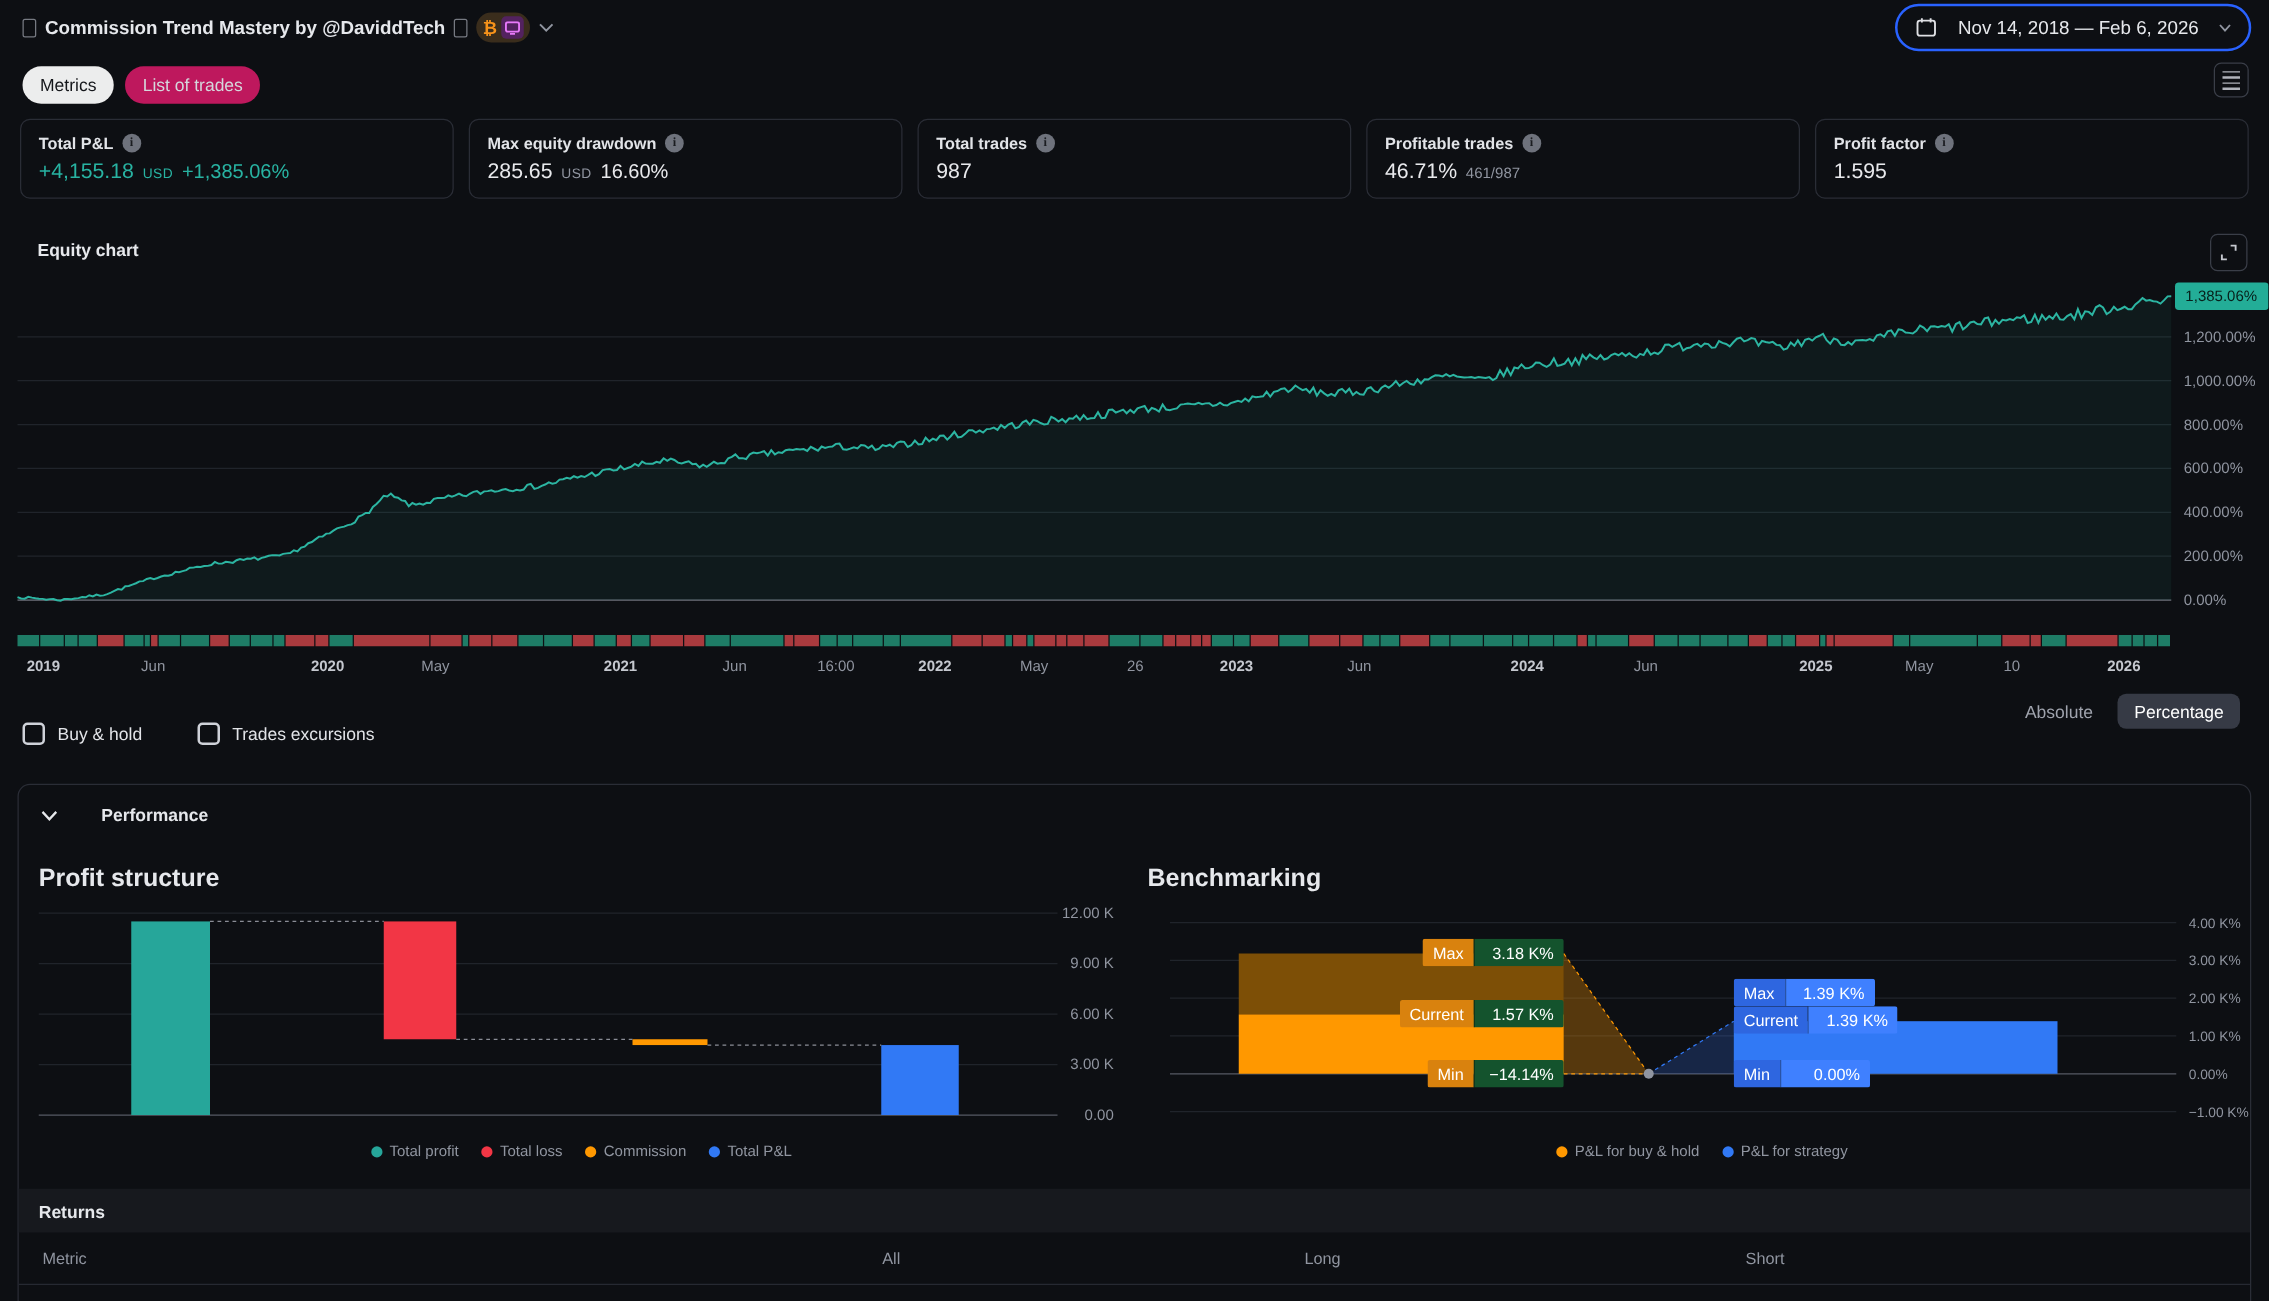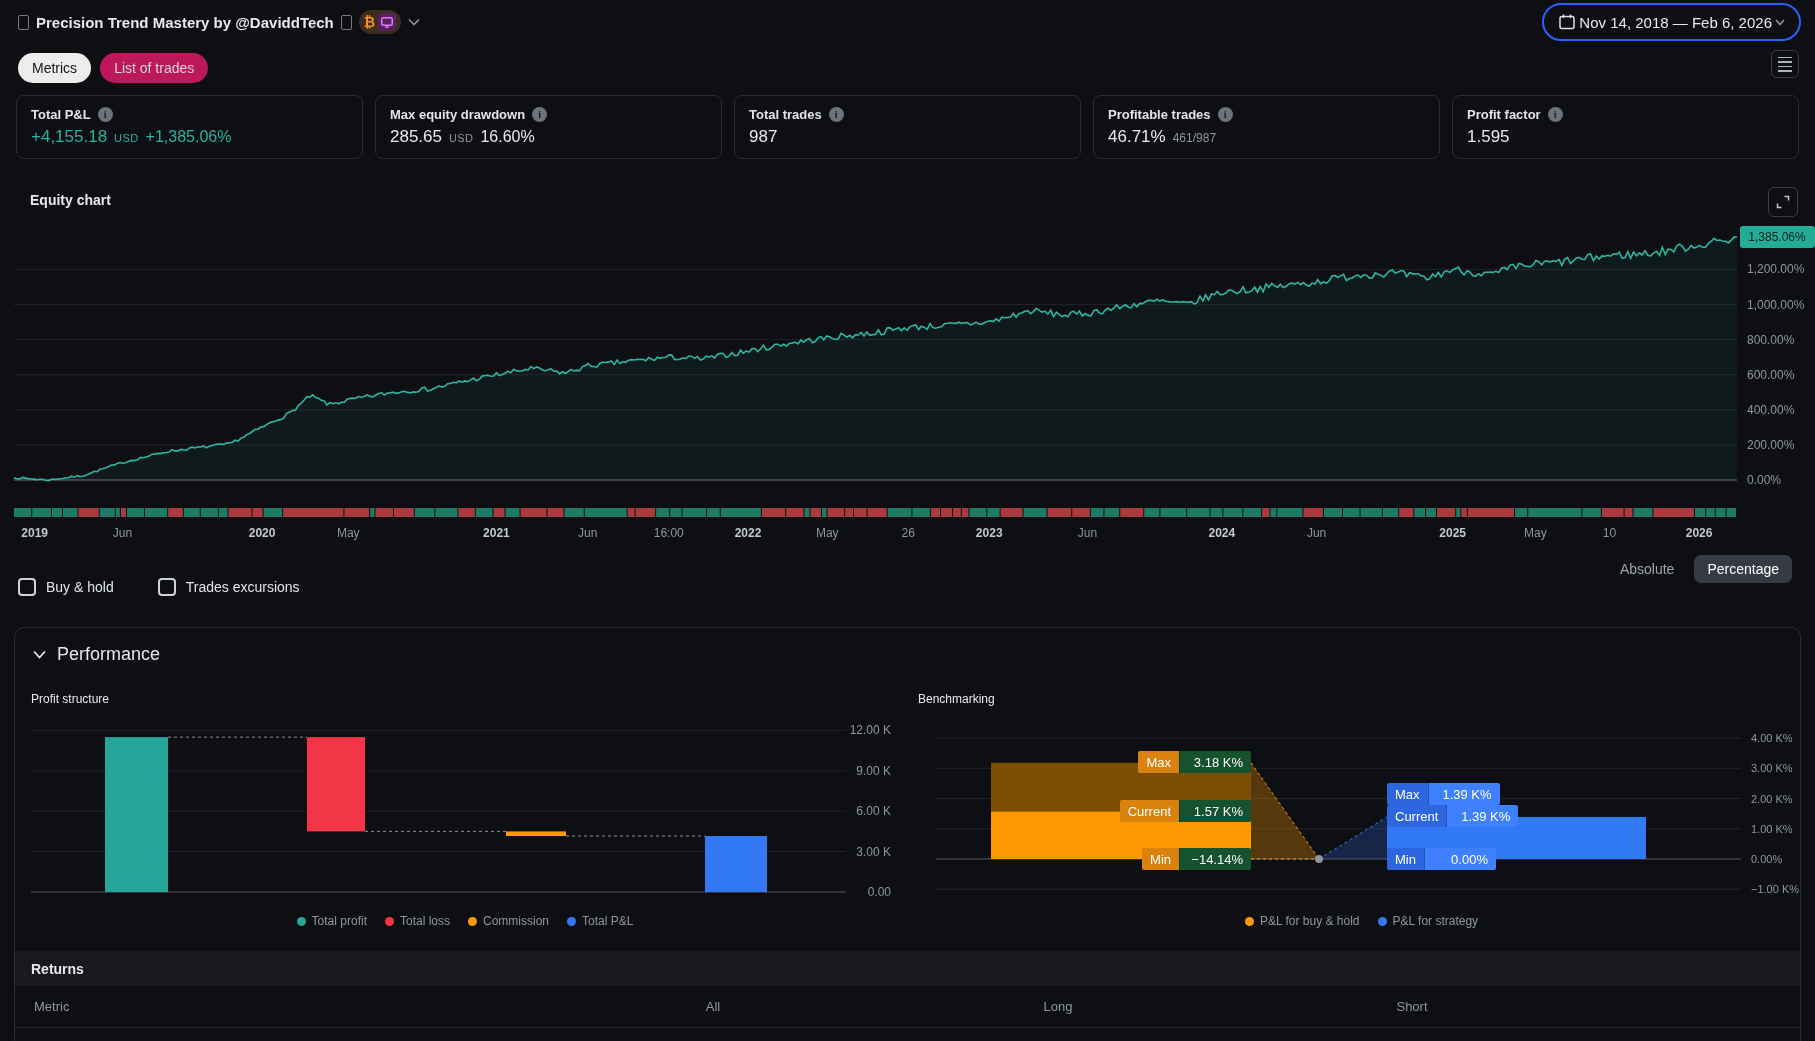--- a/index.html
+++ b/index.html
@@ -11,21 +11,21 @@
   
   .title-row { position:absolute; left:18px; top:10px; display:flex; align-items:center; gap:7px; }
   .tofu { display:inline-block; width:11px; height:15px; border:1px solid #8a8d96; border-radius:2px; opacity:.85; }
   .app-title { font-size:15px; font-weight:700; color:#e6e8ec; white-space:nowrap; }
   .icon-chip-group { display:flex; align-items:center; gap:3px; background:#3a2d1c; border-radius:13px; padding:3px 5px; cursor:pointer; }
   .btc-icon { color:#f7931a; font-size:14px; font-weight:700; line-height:1; }
   .purple-chip { width:18px; height:18px; background:#53225f; border-radius:4px; display:flex; align-items:center; justify-content:center; }
   .chev { color:#9095a0; }
 
   .date-btn { position:absolute; right:14px; top:3px; height:38px; border:2px solid #2962ff; border-radius:19px;
-    display:flex; align-items:center; gap:3px; padding:0 14px; cursor:pointer; background:transparent; }
+    display:flex; align-items:center; gap:16px; padding:0 14px; cursor:pointer; background:transparent; }
   .date-btn span { font-size:15px; color:#e6e8ec; white-space:nowrap; }
 
   .menu-btn { position:absolute; right:16px; top:50px; width:28px; height:28px; border:1px solid #3a3e48; border-radius:6px;
     display:flex; flex-direction:column; align-items:center; justify-content:center; gap:3px; cursor:pointer; }
   .menu-btn i { display:block; width:14px; height:1.5px; background:#b0b3bb; }
 
   
   .tabs { position:absolute; left:18px; top:53px; display:flex; gap:9px; }
   .tab { height:30px; border-radius:15px; padding:0 14px; display:flex; align-items:center; font-size:14px; cursor:pointer; }
   .tab.active { background:#eceded; color:#14161a; font-weight:500; }
@@ -56,22 +56,22 @@
   .cb-item { display:flex; align-items:center; margin-right:44px; cursor:pointer;margin-top:36px; }
   .cb-box { width:18px; height:18px; border:2px solid #cfd2d9; border-radius:4px; background:transparent; }
   .cb-label { margin-left:10px; font-size:14px; color:#e2e4e8; }
   .controls-right { margin-left:auto; display:flex; align-items:center; gap:20px; }
   .abs-label { font-size:14px; color:#9fa3ad; cursor:pointer; }
   .pct-pill { background:#363a45; border-radius:7px; padding:6px 13px; font-size:14px; font-weight:400; color:#fff; cursor:pointer; }
 
   
   .perf-card { position:absolute; left:14px; top:627px; width:1787px; height:470px; border:1px solid #2a2d36; border-radius:10px; }
   .perf-header { position:absolute; left:18px; top:16px; display:flex; align-items:center; gap:11px; cursor:pointer; }
-  .perf-title { font-size:18px; font-weight:400; }
-  .sub-title { position:absolute; font-size:12px; font-weight:400; }
+  .perf-title { font-size:14px; font-weight:700;margin-left:24px; }
+  .sub-title { position:absolute; font-size:20px; font-weight:700; }
   #profit-title { left:16px; top:64px; }
   #bench-title { left:903px; top:64px; }
   #profit-svg { position:absolute; left:0; top:88px; }
   .bench-wrap { position:absolute; left:906px; top:88px; width:881px; height:195px; }
   #bench-svg { position:absolute; left:0; top:0; }
 
   .legend { position:absolute; top:286px; display:flex; justify-content:center; gap:18px; }
   #profit-legend { left:0; width:900px; }
   #bench-legend { left:906px; width:881px; }
   .legend-item { display:flex; align-items:center; gap:6px; font-size:12px; color:#9095a0; }
@@ -90,21 +90,21 @@
   .col-h.center { transform:translateX(-50%); }
   .returns-divider { position:absolute; left:0; right:0; top:399px; height:1px; background:#262932; }
 </style>
 </head>
 <body>
 
 <div class="app">
 
   <div class="title-row">
     <span class="tofu"></span>
-    <span class="app-title">Precision Trend Mastery by @DaviddTech</span>
+    <span class="app-title">Commission Trend Mastery by @DaviddTech</span>
     <span class="tofu"></span>
     <span class="icon-chip-group">
       <span class="btc-icon">₿</span>
       <span class="purple-chip">
         <svg width="12" height="11" viewBox="0 0 12 11">
             <rect x="0.75" y="0.75" width="10.5" height="7.5" rx="1.5" fill="none" stroke="#e879f9" stroke-width="1.5"></rect>
             <rect x="4" y="9.4" width="4" height="1.4" fill="#e879f9"></rect>
           </svg>
       </span>
     </span>

